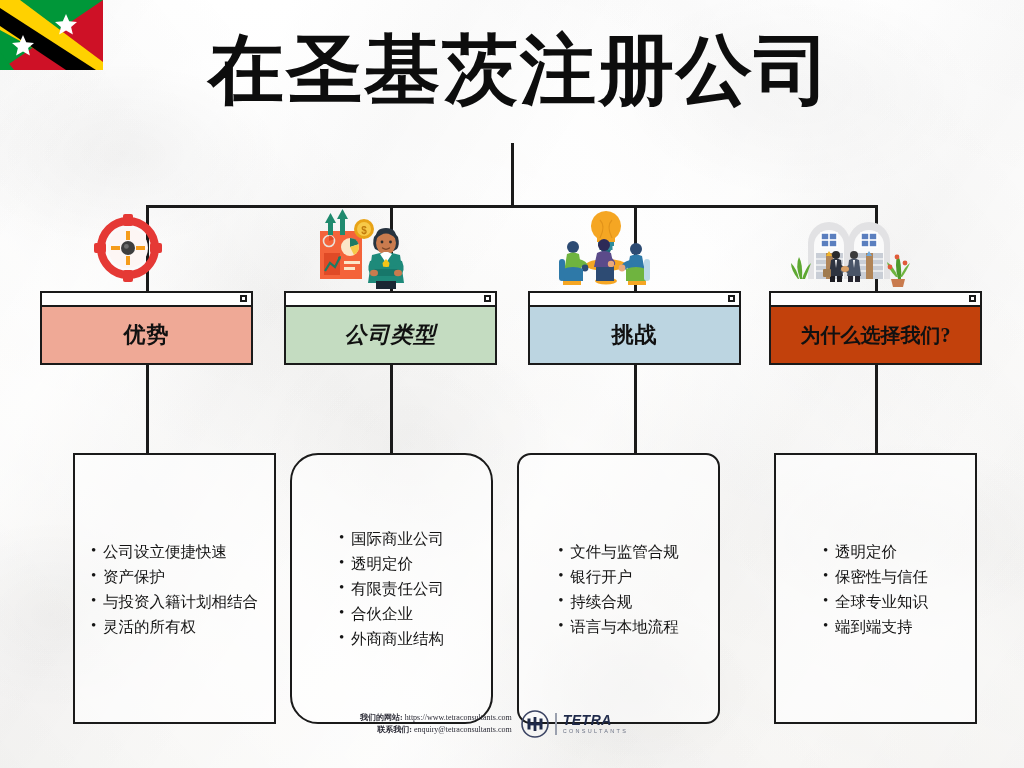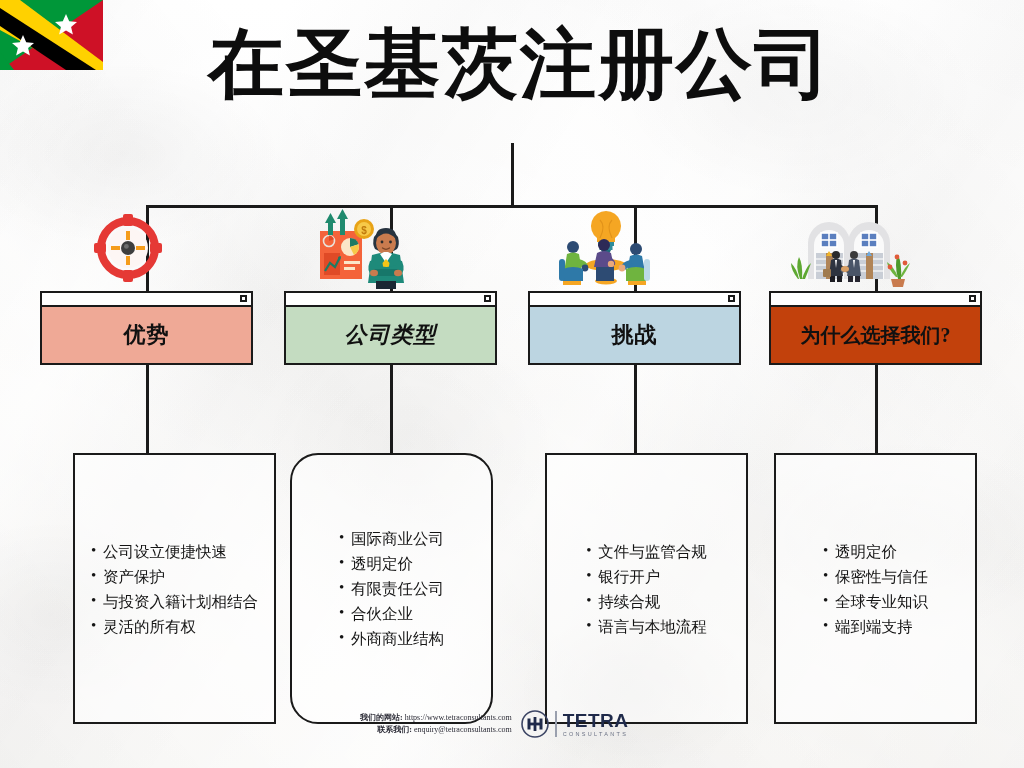--- a/index.html
+++ b/index.html
@@ -44,21 +44,21 @@
   }
 
   
   #title {
     position: absolute;
     left: 150px;
     top: 16px;
     width: 740px;
     height: 108px;
     line-height: 108px;
-    font-family: Liberation Mono, monospace;
+    font-family: Liberation Serif, serif;
     font-weight: 700;
     font-size: 76px;
     letter-spacing: 2px;
     color: #0d0d0d;
     text-align: center;
     white-space: nowrap;
   }
 
   
   .line {
@@ -181,23 +181,24 @@
   }
   .logo-text {
     margin-left: 5px;
     padding-left: 6px;
     border-left: 2px solid #9aa0ae;
     line-height: 1;
   }
   .logo-main {
     font-family: "Liberation Sans", "DejaVu Sans", sans-serif;
     font-weight: 700;
-    font-size: 19px;
+    font-size: 14px;
     color: #1f2a4a;
     letter-spacing: 0.5px;
+    font-style: italic;
   }
   .logo-sub {
     font-family: "Liberation Sans", "DejaVu Sans", sans-serif;
     font-size: 5.5px;
     color: #6a7184;
     letter-spacing: 2.3px;
     margin-top: 2px;
   }
 </style>
 </head>
@@ -467,21 +468,21 @@
   <div class="content-box" style="left:290px;border-radius:28px;">
     <ul class="bullets">
       <li>国际商业公司</li>
       <li>透明定价</li>
       <li>有限责任公司</li>
       <li>合伙企业</li>
       <li>外商商业结构</li>
     </ul>
   </div>
 
-  <div class="content-box" style="left:545px;">
+  <div class="content-box" style="left:517px;border-radius:14px;">
     <ul class="bullets">
       <li>文件与监管合规</li>
       <li>银行开户</li>
       <li>持续合规</li>
       <li>语言与本地流程</li>
     </ul>
   </div>
 
   <div class="content-box" style="left:774px;">
     <ul class="bullets">

